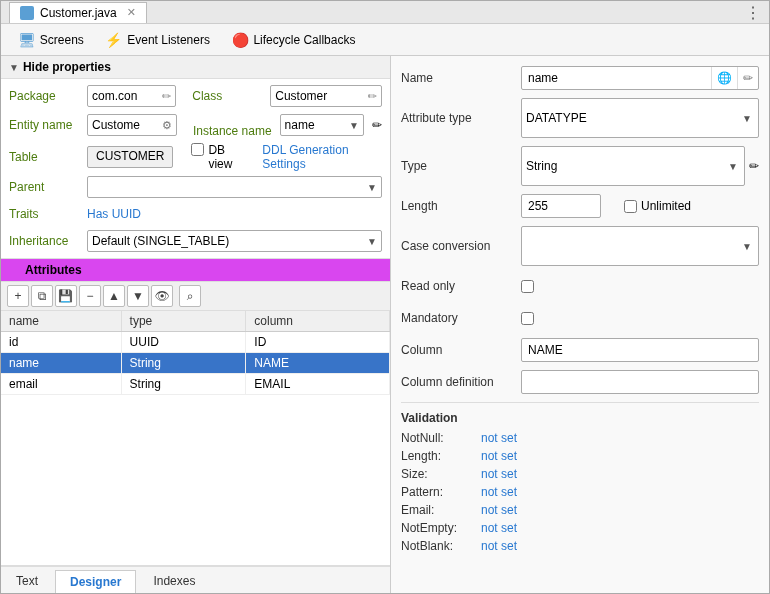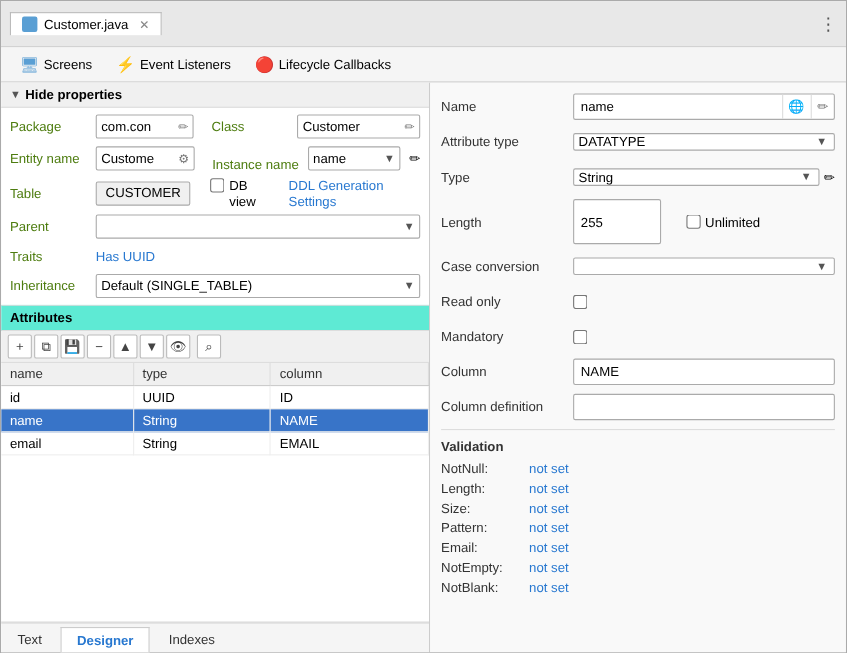--- a/index.html
+++ b/index.html
@@ -1,21 +1,21 @@
 <!DOCTYPE html>
 <html><head>
   <meta charset="utf-8">
   <style>
     * { box-sizing: border-box; margin: 0; padding: 0; font-family: 'Segoe UI', Arial, sans-serif; font-size: 12px; }
     body { background: #f0f0f0; width: 770px; height: 594px; overflow: hidden; }
 
     .window { width: 770px; height: 594px; background: #f5f5f5; border: 1px solid #aaa; display: flex; flex-direction: column; }
 
     
-    .title-bar { background: #e8e8e8; border-bottom: 1px solid #ccc; display: flex; align-items: center; padding: 4px 8px; height: 42px; }
+    .title-bar { background: #e8e8e8; border-bottom: 1px solid #ccc; display: flex; align-items: center; padding: 4px 8px; height: 23px; }
     .title-bar .tab { background: #fff; border: 1px solid #bbb; border-bottom: none; padding: 3px 10px; display: flex; align-items: center; gap: 6px; font-size: 12px; }
     .tab-icon { width: 14px; height: 14px; background: #5a9fd4; border-radius: 2px; display: inline-block; }
     .title-bar .more-btn { margin-left: auto; color: #555; font-size: 16px; cursor: pointer; }
 
     
     .toolbar { background: #f5f5f5; border-bottom: 1px solid #ccc; display: flex; align-items: center; padding: 3px 8px; gap: 4px; height: 32px; }
     .toolbar-btn { display: flex; align-items: center; gap: 4px; padding: 3px 8px; border: 1px solid transparent; border-radius: 3px; cursor: pointer; font-size: 12px; background: none; }
     .toolbar-btn .btn-icon { font-size: 14px; }
     .screen-icon { color: #5a9fd4; }
     .event-icon { color: #f0c040; }
@@ -41,21 +41,21 @@
     .select-with-arrow { display: flex; align-items: center; border: 1px solid #aaa; background: #fff; height: 22px; border-radius: 2px; flex: 1; }
     .select-with-arrow select { border: none; outline: none; background: transparent; font-size: 12px; flex: 1; padding: 0 4px; appearance: none; }
     .select-arrow { padding: 0 4px; color: #555; font-size: 10px; }
     .table-name { background: #f0f0f0; border: 1px solid #aaa; padding: 2px 8px; height: 22px; border-radius: 2px; font-weight: normal; }
     .checkbox-label { display: flex; align-items: flex-start; gap: 4px; }
     .link { color: #2878d0; cursor: pointer; text-decoration: none; }
     .ddl-link { color: #2878d0; cursor: pointer; }
 
     
     .attributes-section { flex: 1; display: flex; flex-direction: column; overflow: hidden; }
-    .attributes-header { padding: 4px 8px; font-weight: bold; background: #5eead4; border-bottom: 1px solid #ddd; border-top: 1px solid #ddd; }
+    .attributes-header { padding: 4px 24px; font-weight: bold; background: #d946ef; border-bottom: 1px solid #ddd; border-top: 1px solid #ddd; }
     .attr-toolbar { display: flex; align-items: center; gap: 2px; padding: 3px 6px; background: #f0f0f0; border-bottom: 1px solid #ddd; }
     .attr-btn { width: 22px; height: 22px; display: flex; align-items: center; justify-content: center; border: 1px solid #bbb; background: #fff; border-radius: 2px; cursor: pointer; font-size: 12px; color: #444; }
     .search-icon-btn { margin-left: 4px; }
 
     
     .attr-table { flex: 1; overflow-y: auto; }
     .attr-table table { width: 100%; border-collapse: collapse; }
     .attr-table th { background: #f0f0f0; border-bottom: 1px solid #ccc; border-right: 1px solid #ddd; padding: 3px 8px; text-align: left; font-weight: normal; color: #333; }
     .attr-table td { border-bottom: 1px solid #eee; border-right: 1px solid #eee; padding: 3px 8px; }
     .attr-table tr.selected td { background: #3874c8; color: #fff; }
@@ -66,25 +66,25 @@
     .bottom-tab.active { background: #fff; border: 1px solid #ccc; border-bottom: 2px solid #fff; color: #2878d0; font-weight: bold; margin-bottom: -2px; }
 
     
     .right-panel { flex: 1; background: #f9f9f9; padding: 10px; overflow-y: auto; }
     .right-row { display: flex; align-items: center; margin-bottom: 8px; min-height: 24px; }
     .right-label { min-width: 120px; color: #333; font-size: 12px; }
     .right-input { flex: 1; display: flex; align-items: center; border: 1px solid #aaa; background: #fff; height: 24px; border-radius: 2px; padding: 2px 6px; font-size: 12px; }
     .right-input-with-btns { flex: 1; display: flex; align-items: center; border: 1px solid #aaa; background: #fff; height: 24px; border-radius: 2px; }
     .right-input-with-btns span { flex: 1; padding: 2px 6px; font-size: 12px; }
     .right-input-with-btns .icon-btn { padding: 2px 5px; color: #777; cursor: pointer; border-left: 1px solid #ddd; height: 100%; display: flex; align-items: center; }
-    .right-select { flex: 1; display: flex; align-items: center; border: 1px solid #aaa; background: #fff; height: 16px; border-radius: 2px; }
+    .right-select { flex: 1; display: flex; align-items: center; border: 1px solid #aaa; background: #fff; height: 40px; border-radius: 2px; }
     .right-select select { border: none; outline: none; background: transparent; font-size: 12px; flex: 1; padding: 0 4px; appearance: none; }
     .right-select .arrow { padding: 0 6px; color: #555; font-size: 10px; }
     .length-row { flex: 1; display: flex; align-items: center; gap: 8px; }
-    .length-input { border: 1px solid #aaa; background: #fff; height: 41px; border-radius: 2px; padding: 2px 6px; font-size: 12px; width: 80px; }
+    .length-input { border: 1px solid #aaa; background: #fff; height: 24px; border-radius: 2px; padding: 2px 6px; font-size: 12px; width: 80px; }
     .unlimited-check { display: flex; align-items: center; gap: 4px; padding-left: 15px; }
 
     
     .validation-section { margin-top: 8px; }
     .validation-title { font-weight: bold; margin-bottom: 6px; color: #333; }
     .validation-row { display: flex; align-items: center; margin-bottom: 4px; }
     .validation-label { min-width: 80px; color: #333; }
     .validation-value { color: #2878d0; cursor: pointer; }
 
     .divider { height: 1px; background: #ddd; margin: 6px 0; }

